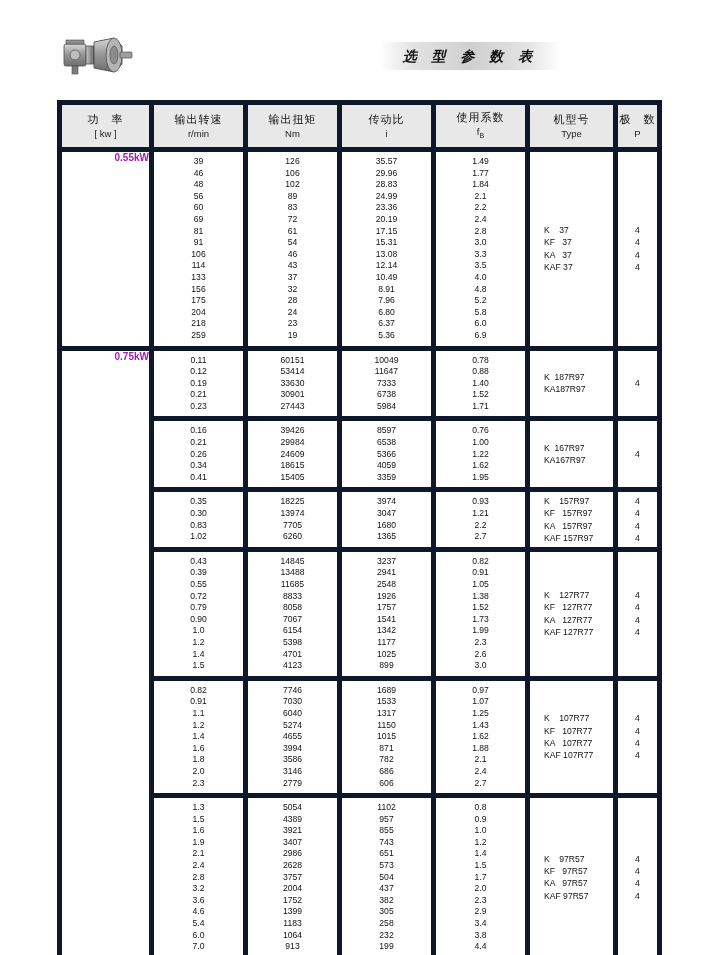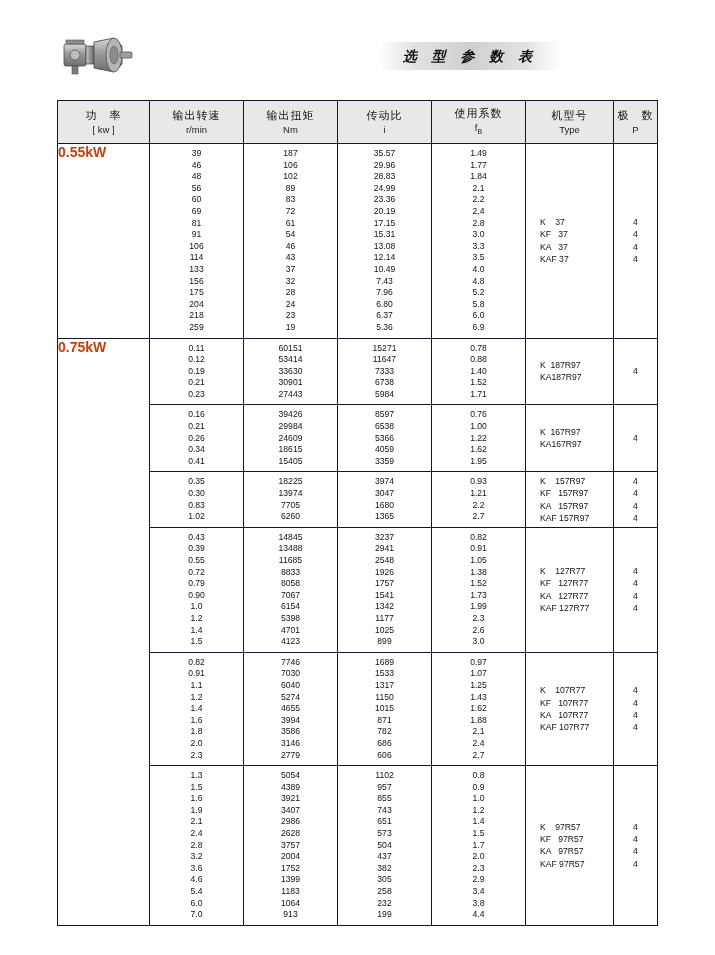--- a/index.html
+++ b/index.html
@@ -76,21 +76,21 @@
     left: 57px;
     top: 100px;
     width: 600px;
   }
   table.spec {
     border-collapse: collapse;
     width: 600px;
     table-layout: fixed;
   }
   table.spec th, table.spec td {
-    border: 1px solid #0f172a;
+    border: 5px solid #0f172a;
     padding: 0;
   }
   thead th {
     background: #e8e8e8;
     font-weight: normal;
     height: 42px;
     vertical-align: middle;
   }
   .th-cn {
     display: block;
@@ -113,25 +113,25 @@
   col.c-power   { width: 92px; }
   col.c-rpm     { width: 94px; }
   col.c-torque  { width: 94px; }
   col.c-ratio   { width: 94px; }
   col.c-fb      { width: 94px; }
   col.c-type    { width: 88px; }
   col.c-poles   { width: 44px; }
 
   td.power-cell {
     vertical-align: top;
-    text-align: left;
+    text-align: right;
     padding-top: 8px;
-    font-size: 14px;
+    font-size: 10px;
     font-weight: bold;
-    color: #c2410c;
+    color: #a21caf;
   }
   td.data-cell {
     vertical-align: top;
     padding: 6px 0 6px 0;
   }
   td.type-cell {
     vertical-align: middle;
     padding: 4px 0;
     margin-top: 18px;
   }
@@ -272,21 +272,21 @@
                 <li>133</li>
                 <li>156</li>
                 <li>175</li>
                 <li>204</li>
                 <li>218</li>
                 <li>259</li>
               </ul>
             </td>
             <td class="data-cell">
               <ul class="num-list">
-                <li>187</li>
+                <li>126</li>
                 <li>106</li>
                 <li>102</li>
                 <li>89</li>
                 <li>83</li>
                 <li>72</li>
                 <li>61</li>
                 <li>54</li>
                 <li>46</li>
                 <li>43</li>
                 <li>37</li>
@@ -303,21 +303,21 @@
                 <li>29.96</li>
                 <li>28.83</li>
                 <li>24.99</li>
                 <li>23.36</li>
                 <li>20.19</li>
                 <li>17.15</li>
                 <li>15.31</li>
                 <li>13.08</li>
                 <li>12.14</li>
                 <li>10.49</li>
-                <li>7.43</li>
+                <li>8.91</li>
                 <li>7.96</li>
                 <li>6.80</li>
                 <li>6.37</li>
                 <li>5.36</li>
               </ul>
             </td>
             <td class="data-cell">
               <ul class="num-list">
                 <li>1.49</li>
                 <li>1.77</li>
@@ -369,21 +369,21 @@
               <ul class="num-list">
                 <li>60151</li>
                 <li>53414</li>
                 <li>33630</li>
                 <li>30901</li>
                 <li>27443</li>
               </ul>
             </td>
             <td class="data-cell">
               <ul class="num-list">
-                <li>15271</li>
+                <li>10049</li>
                 <li>11647</li>
                 <li>7333</li>
                 <li>6738</li>
                 <li>5984</li>
               </ul>
             </td>
             <td class="data-cell">
               <ul class="num-list">
                 <li>0.78</li>
                 <li>0.88</li>

